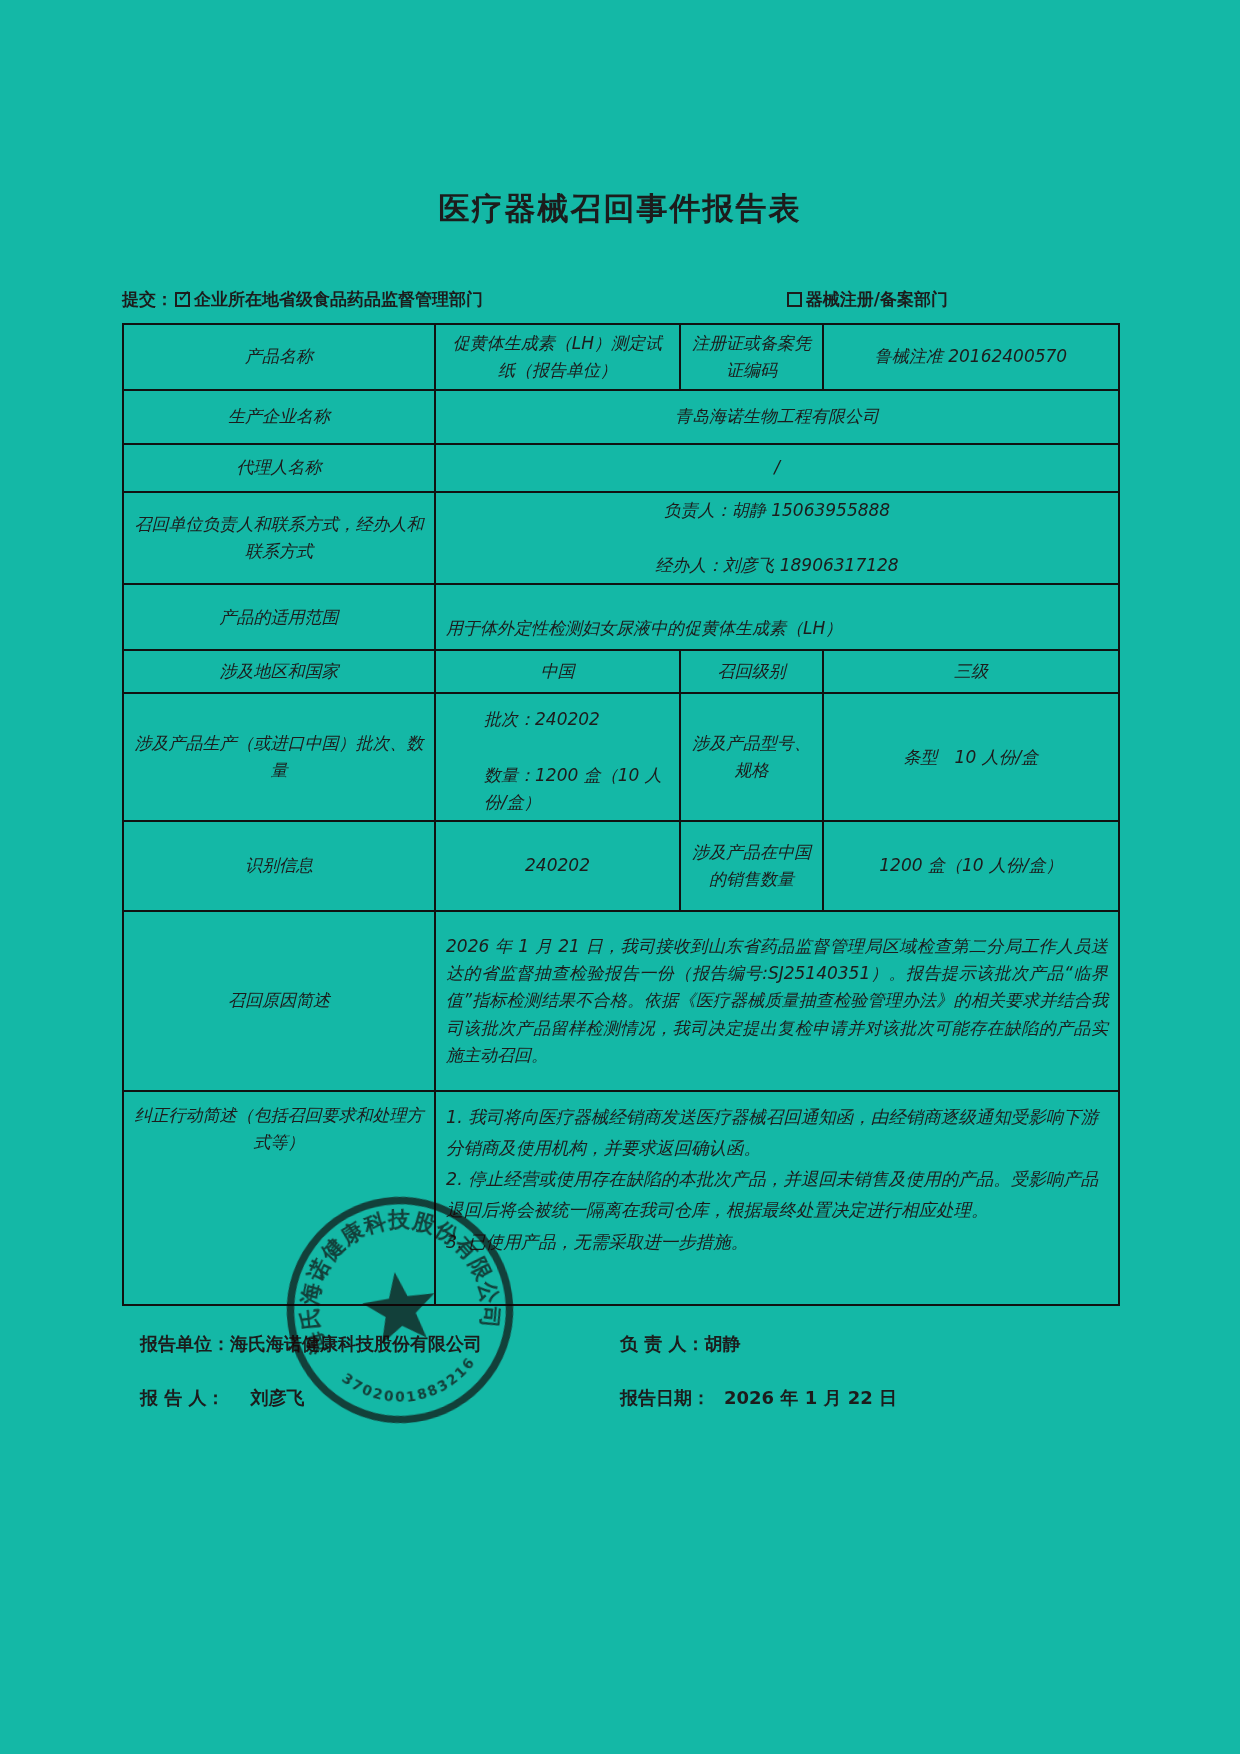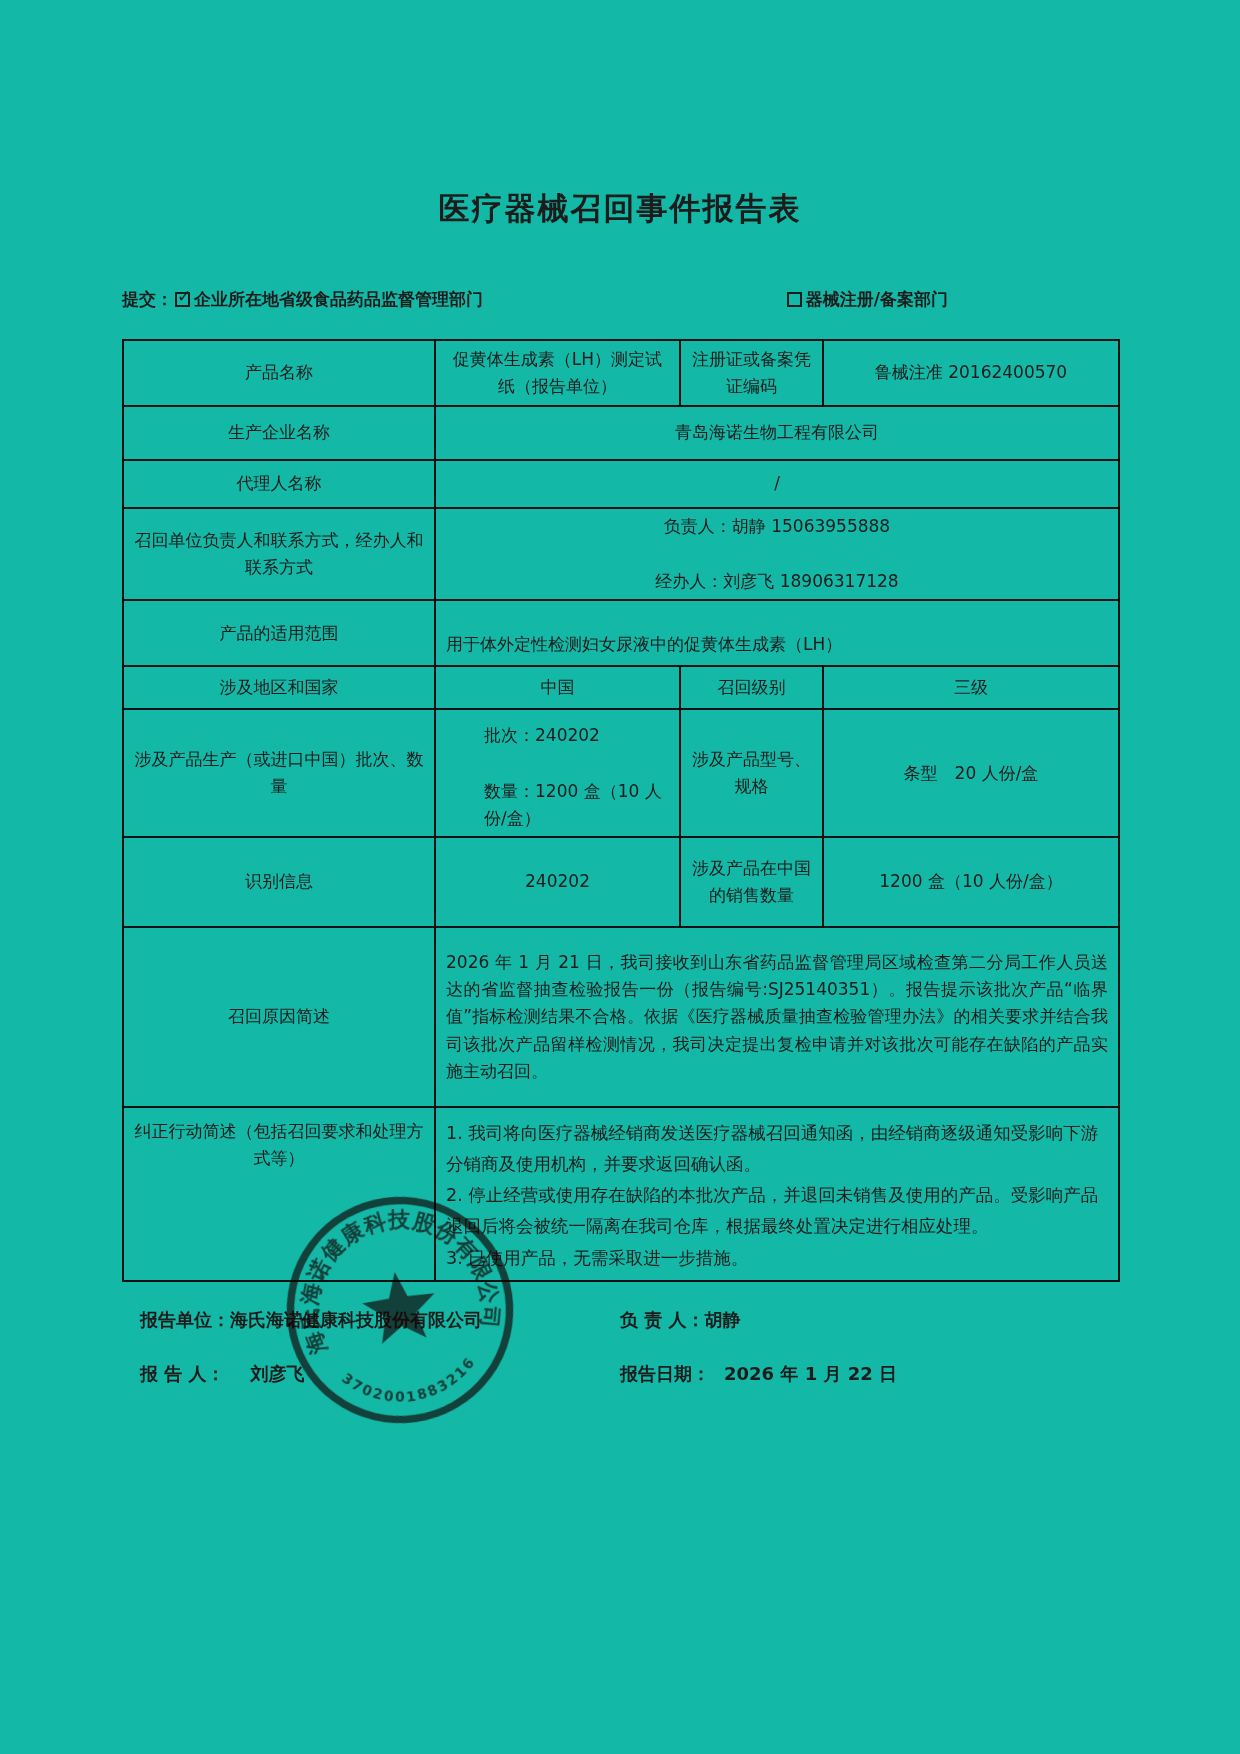--- a/index.html
+++ b/index.html
@@ -9,30 +9,30 @@
   .content { position:absolute; left:122px; top:0; width:996px; }
 
   .doc-title { margin-top:188px; text-align:center; font-size:31px; font-weight:bold; letter-spacing:2px; }
 
   .submit-line { margin-top:58px; display:flex; align-items:center; font-size:17px; font-weight:bold; }
   .submit-right { margin-left:auto; margin-right:170px; display:flex; align-items:center;justify-content:space-between; }
   .cbx { display:inline-block; width:15px; height:15px; border:2px solid #1c1c1c; margin:0 4px 0 2px;
          position:relative; vertical-align:-2px; flex:0 0 auto; }
   .cbx .tick { position:absolute; left:0px; top:-6px; font-size:17px; font-weight:bold; line-height:17px; }
 
-  table.report { margin-top:28px; width:996px; border-collapse:collapse; table-layout:fixed; }
+  table.report { margin-top:12px; width:996px; border-collapse:collapse; table-layout:fixed;font-style:italic; }
   table.report td { border:2.4px solid #111; font-size:17px; vertical-align:middle; padding:4px 10px;
                     line-height:1.6; word-break:break-all; }
   td.lbl { text-align:center; }
   td.ctr { text-align:center; }
   td.lft { text-align:left; padding-left:14px; }
 
   .h-r1{height:66px;} .h-r2{height:54px;} .h-r3{height:48px;} .h-r4{height:88px;}
   .h-r5{height:66px;} .h-r6{height:43px;} .h-r7{height:122px;} .h-r8{height:90px;}
-  .h-r9{height:180px;} .h-r10{height:174px;}
+  .h-r9{height:180px;} .h-r10{height:214px;}
 
   .gap-lines .line2 { margin-top:28px; }
   .pad-down { padding-top:26px !important; vertical-align:top; }
   .top-lbl { vertical-align:top !important; padding-top:10px !important; }
   .para { text-align:justify; line-height:1.78; font-size:17.5px; }
   .items div { line-height:1.78; font-size:17.5px; }
 
   .footer { margin-top:26px; font-size:18px; font-weight:bold; }
   .f-row { display:flex; margin-bottom:30px; }
   .f-left { width:498px; padding-left:18px; display:flex; }
@@ -108,21 +108,21 @@
         <td class="ctr">三级</td>
       </tr>
 
       <tr class="h-r7">
         <td class="lbl">涉及产品生产（或进口中国）批次、数量</td>
         <td class="lft gap-lines" style="vertical-align:top; padding-top:12px;padding-left:48px;">
           <div>批次：240202</div>
           <div class="line2">数量：1200 盒（10 人份/盒）</div>
         </td>
         <td class="lbl">涉及产品型号、规格</td>
-        <td class="ctr">条型　20 人份/盒</td>
+        <td class="ctr">条型　10 人份/盒</td>
       </tr>
 
       <tr class="h-r8">
         <td class="lbl">识别信息</td>
         <td class="ctr">240202</td>
         <td class="lbl">涉及产品在中国的销售数量</td>
         <td class="ctr">1200 盒（10 人份/盒）</td>
       </tr>
 
       <tr class="h-r9">

